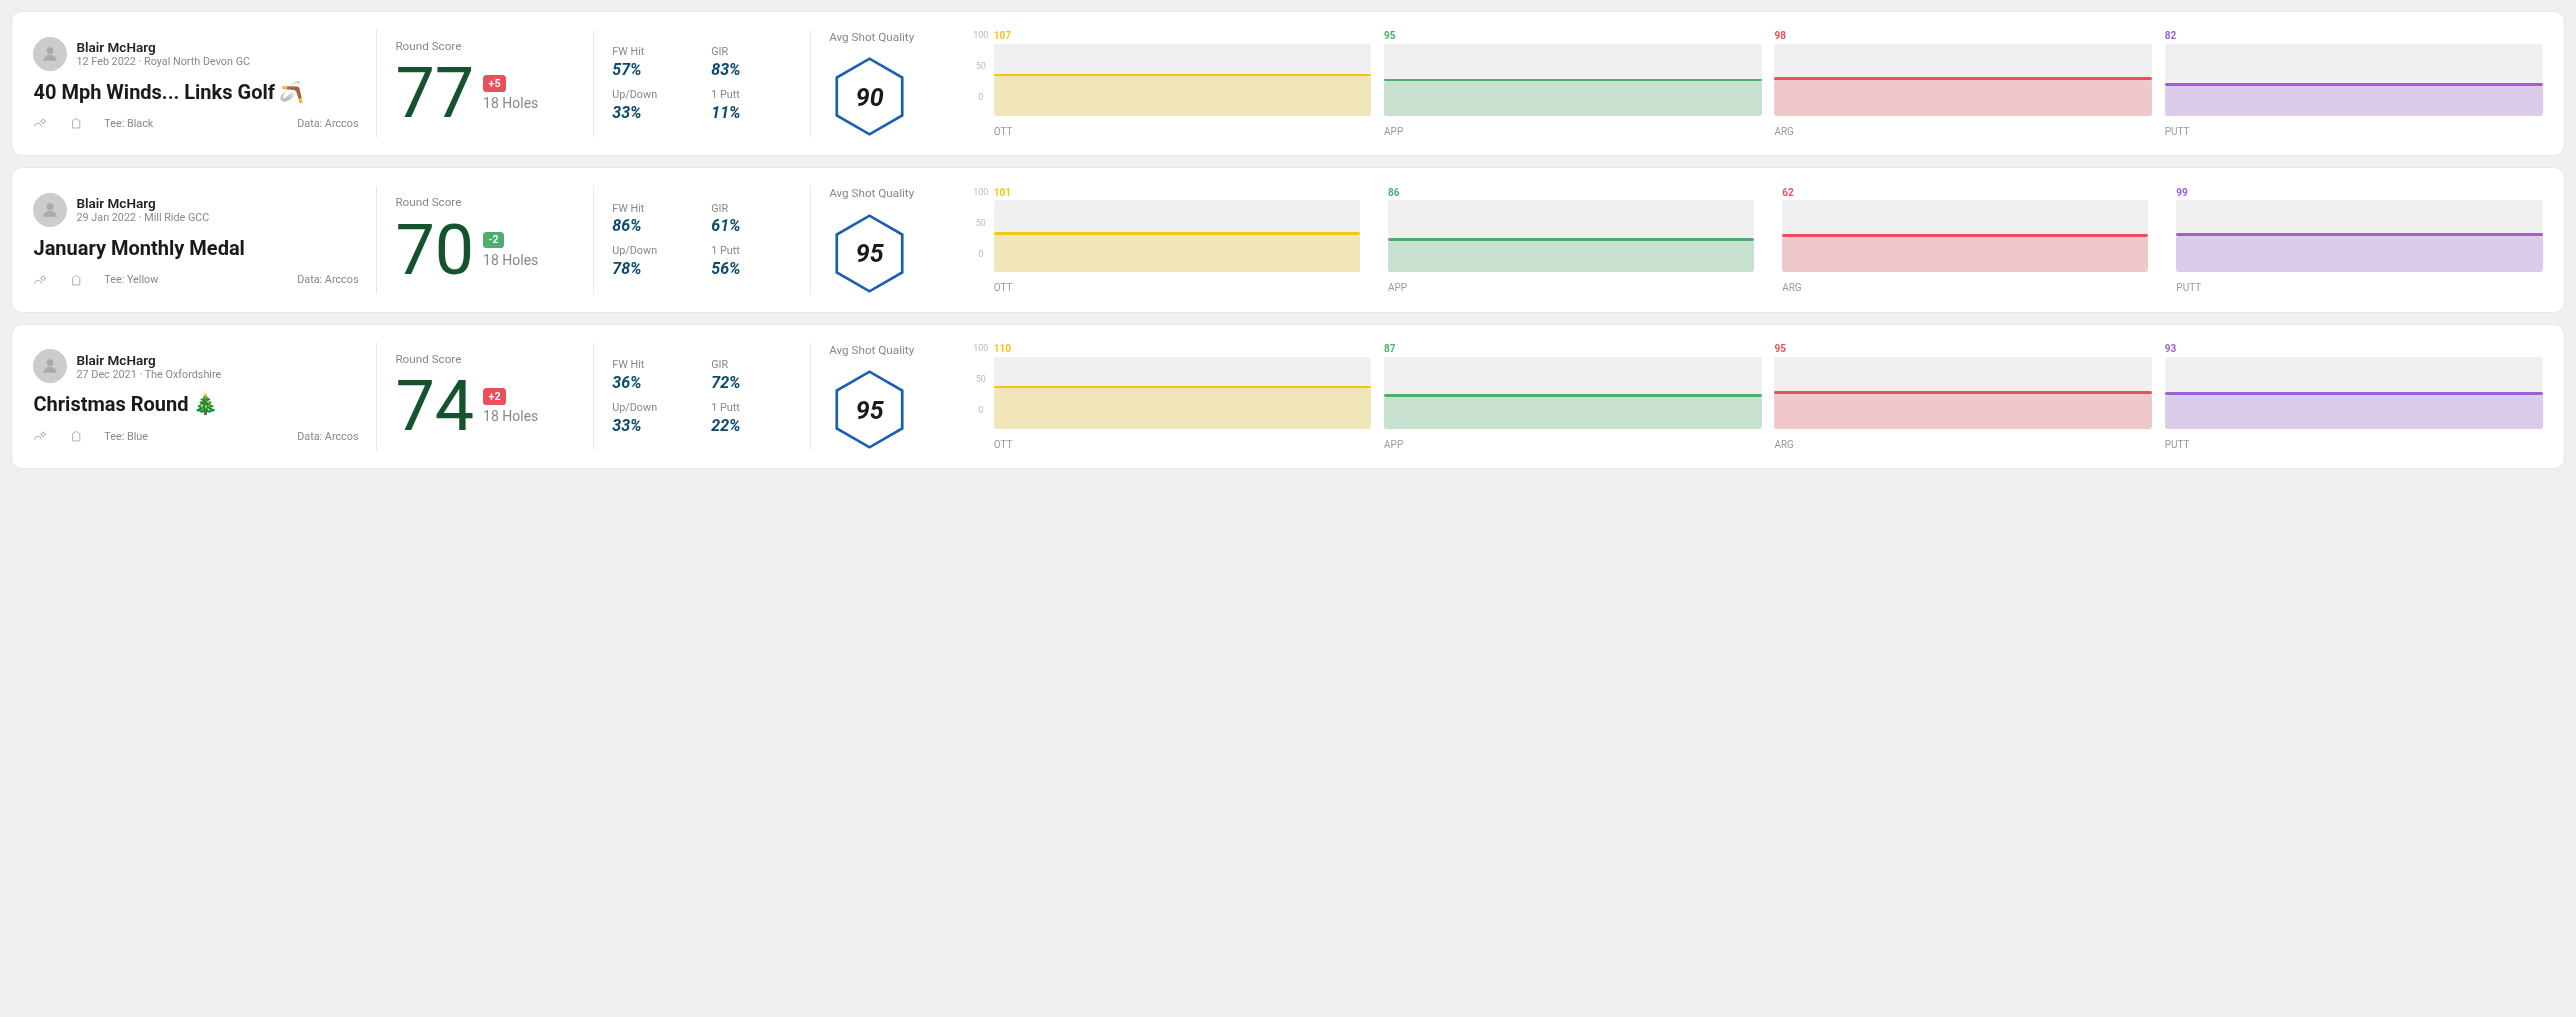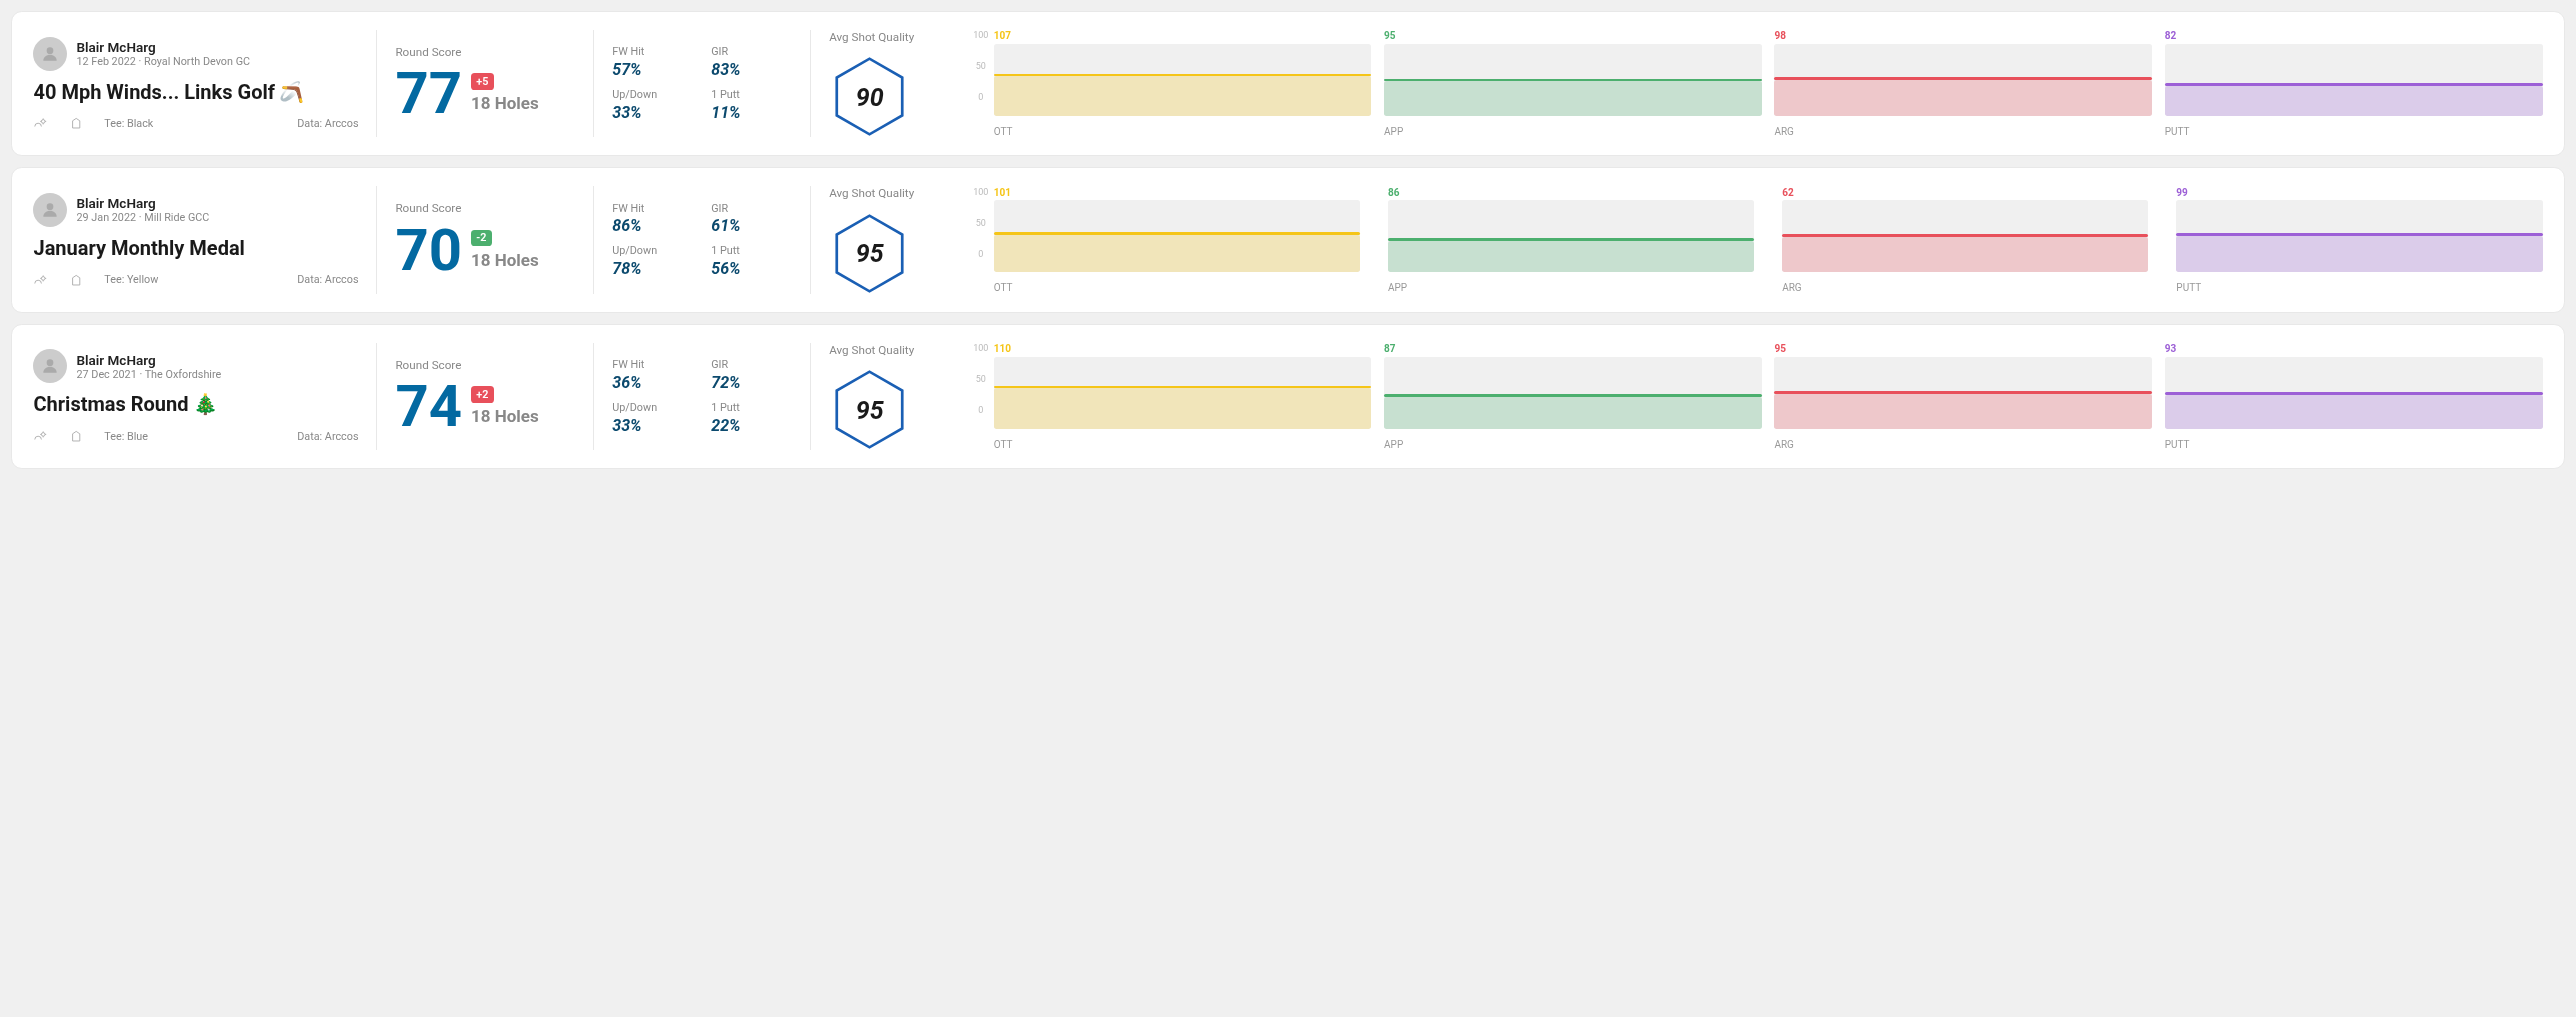--- a/index.html
+++ b/index.html
@@ -81,23 +81,23 @@
       font-size: 11.7px;
       color: #888;
       margin-bottom: 5.4px;
     }
     .score-main {
       display: flex;
       align-items: center;
       gap: 9px;
     }
     .score-number {
-      font-size: 58px;
-      font-weight: 700;
-      color: #0369a1;
+      font-size: 70px;
+      font-weight: 400;
+      color: #14532d;
       line-height: 1;
     }
     .score-details {
       display: flex;
       flex-direction: column;
       gap: 3.6px;
     }
     .score-badge {
       display: inline-flex;
       align-items: center;
@@ -106,23 +106,22 @@
       color: #fff;
       font-size: 10.8px;
       font-weight: 600;
       border-radius: 3.6px;
       padding: 1.8px 5.4px;
       width: fit-content;
     }
     .score-badge.positive { background: #e8505b; }
     .score-badge.negative { background: #4caf6e; }
     .holes-label {
-      font-size: 17px;
+      font-size: 14px;
       color: #888;
-      font-weight: bold;
     }
     .section-stats {
       width: 180px;
       flex-shrink: 0;
     }
     .stats-grid {
       display: grid;
       grid-template-columns: 1fr 1fr;
       gap: 9px 18px;
     }

